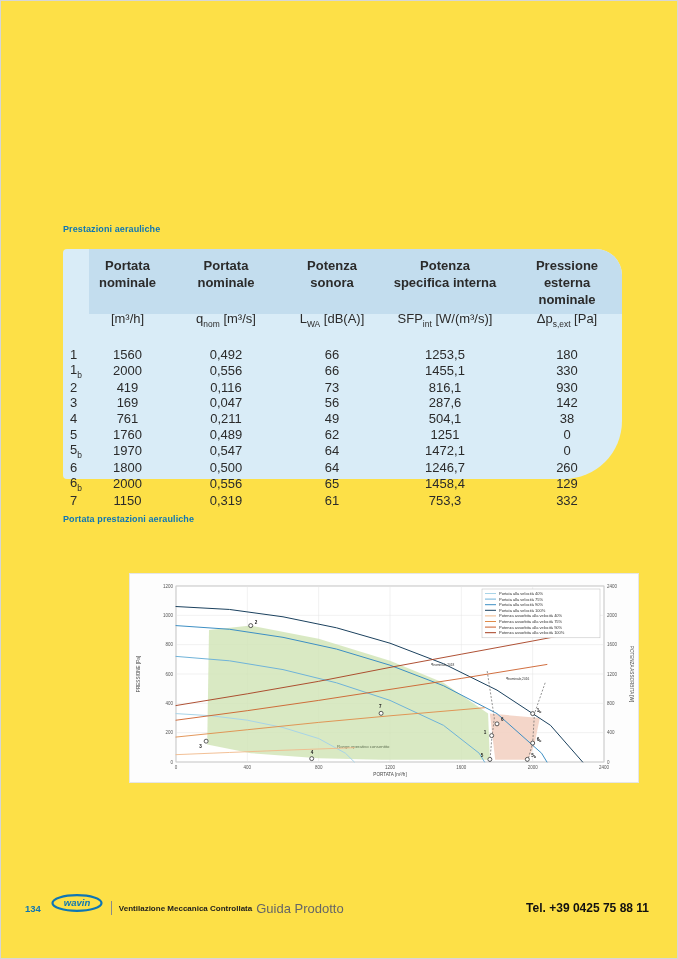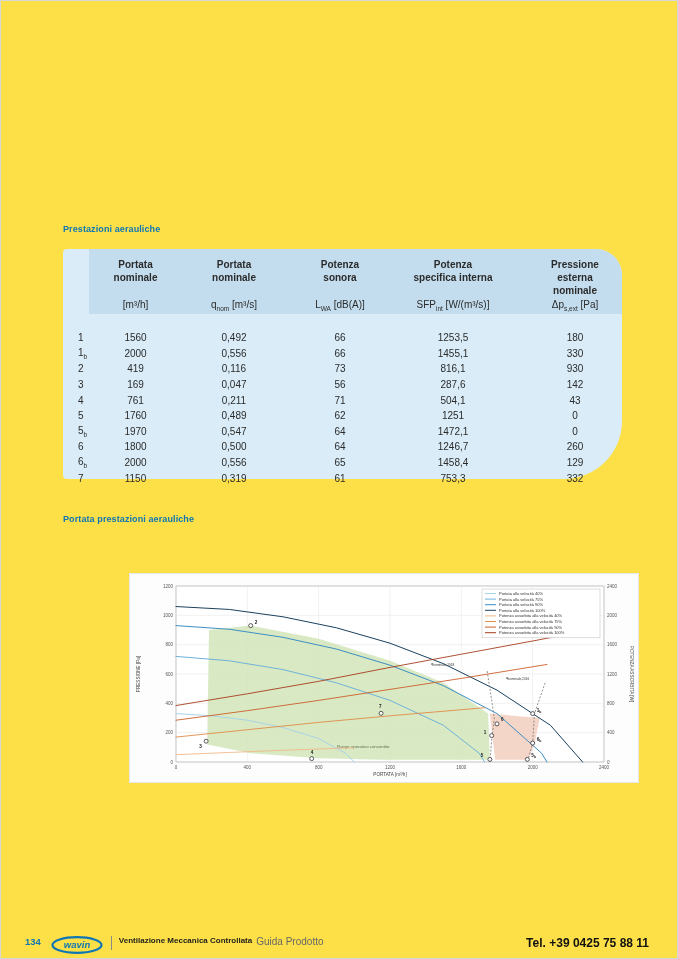--- a/index.html
+++ b/index.html
@@ -4,34 +4,34 @@
 <style>
   *{margin:0;padding:0;box-sizing:border-box}
   html,body{background:#fff}
   body{width:678px;height:959px;position:relative;font-family:"Liberation Sans",sans-serif;color:#333}
   .page{position:absolute;inset:0;background:#fde047;border:1px solid #d6d6d6}
   .sec-title{position:absolute;left:62px;color:#0e76b4;font-size:9px;font-weight:bold;letter-spacing:.1px}
   .t1{top:223px}
   .t2{top:513px}
   .panel{position:absolute;left:62px;top:248px;width:559px;height:230px;background:#d9ecf7;border-radius:4px 26px 58px 4px;overflow:hidden}
   .panel-head-bg{position:absolute;left:26px;top:0;right:0;height:65px;background:#c3ddee;border-top-right-radius:26px}
-  table.perf{position:absolute;left:70px;top:248px;width:559px;border-collapse:collapse;table-layout:fixed;font-size:10px;color:#2b2b2b}
+  table.perf{position:absolute;left:62px;top:248px;width:559px;border-collapse:collapse;table-layout:fixed;font-size:13px;color:#2b2b2b}
   table.perf th{font-weight:bold;text-align:center;vertical-align:top;padding-top:9px;white-space:pre-line;line-height:1.3;height:44px}
   table.perf tr.units td{font-weight:normal;text-align:center;vertical-align:top;padding:2px 0 18px;height:20px}
   table.perf tbody td{text-align:center;height:15.6px;vertical-align:middle;padding:0}
   table.perf tbody td.rowlab{text-align:left;padding-left:7px}
   sub{font-size:65%}
   .chart-fig{position:absolute;left:128px;top:572px;width:510px;height:210px;background:#fdfdfd;border:1px solid #e6e6e6}
   .chart-fig svg{display:block;width:510px;height:210px}
-  .footer{position:absolute;left:24px;right:28px;top:935px;height:22px;display:flex;}
+  .footer{position:absolute;left:24px;right:28px;top:896px;height:22px;display:flex;align-items:center}
   .pagenum{color:#0e76b4;font-weight:bold;font-size:9.5px;margin-right:10px}
   .logo{display:inline-block;width:52px;height:28px;margin-right:8px}
   .fdiv{width:1px;height:14px;background:#8a8a8a;margin-right:7px}
   .ftitle{font-size:8px;font-weight:bold;color:#1d1d1d}
-  .fsub{font-size:10px;color:#666;margin-left:4px}
+  .fsub{font-size:13px;color:#666;margin-left:4px}
   .ftel{margin-left:auto;font-size:12px;font-weight:bold;color:#111}
 </style>
 </head>
 <body>
 
 <div class="page">
 
   <h2 class="sec-title t1">Prestazioni aerauliche</h2>
 
   <div class="panel">
@@ -101,23 +101,23 @@
           <td>169</td>
           <td>0,047</td>
           <td>56</td>
           <td>287,6</td>
           <td>142</td>
         </tr>
         <tr>
           <td class="rowlab">4</td>
           <td>761</td>
           <td>0,211</td>
-          <td>71</td>
+          <td>49</td>
           <td>504,1</td>
-          <td>43</td>
+          <td>38</td>
         </tr>
         <tr>
           <td class="rowlab">5</td>
           <td>1760</td>
           <td>0,489</td>
           <td>62</td>
           <td>1251</td>
           <td>0</td>
         </tr>
         <tr>

